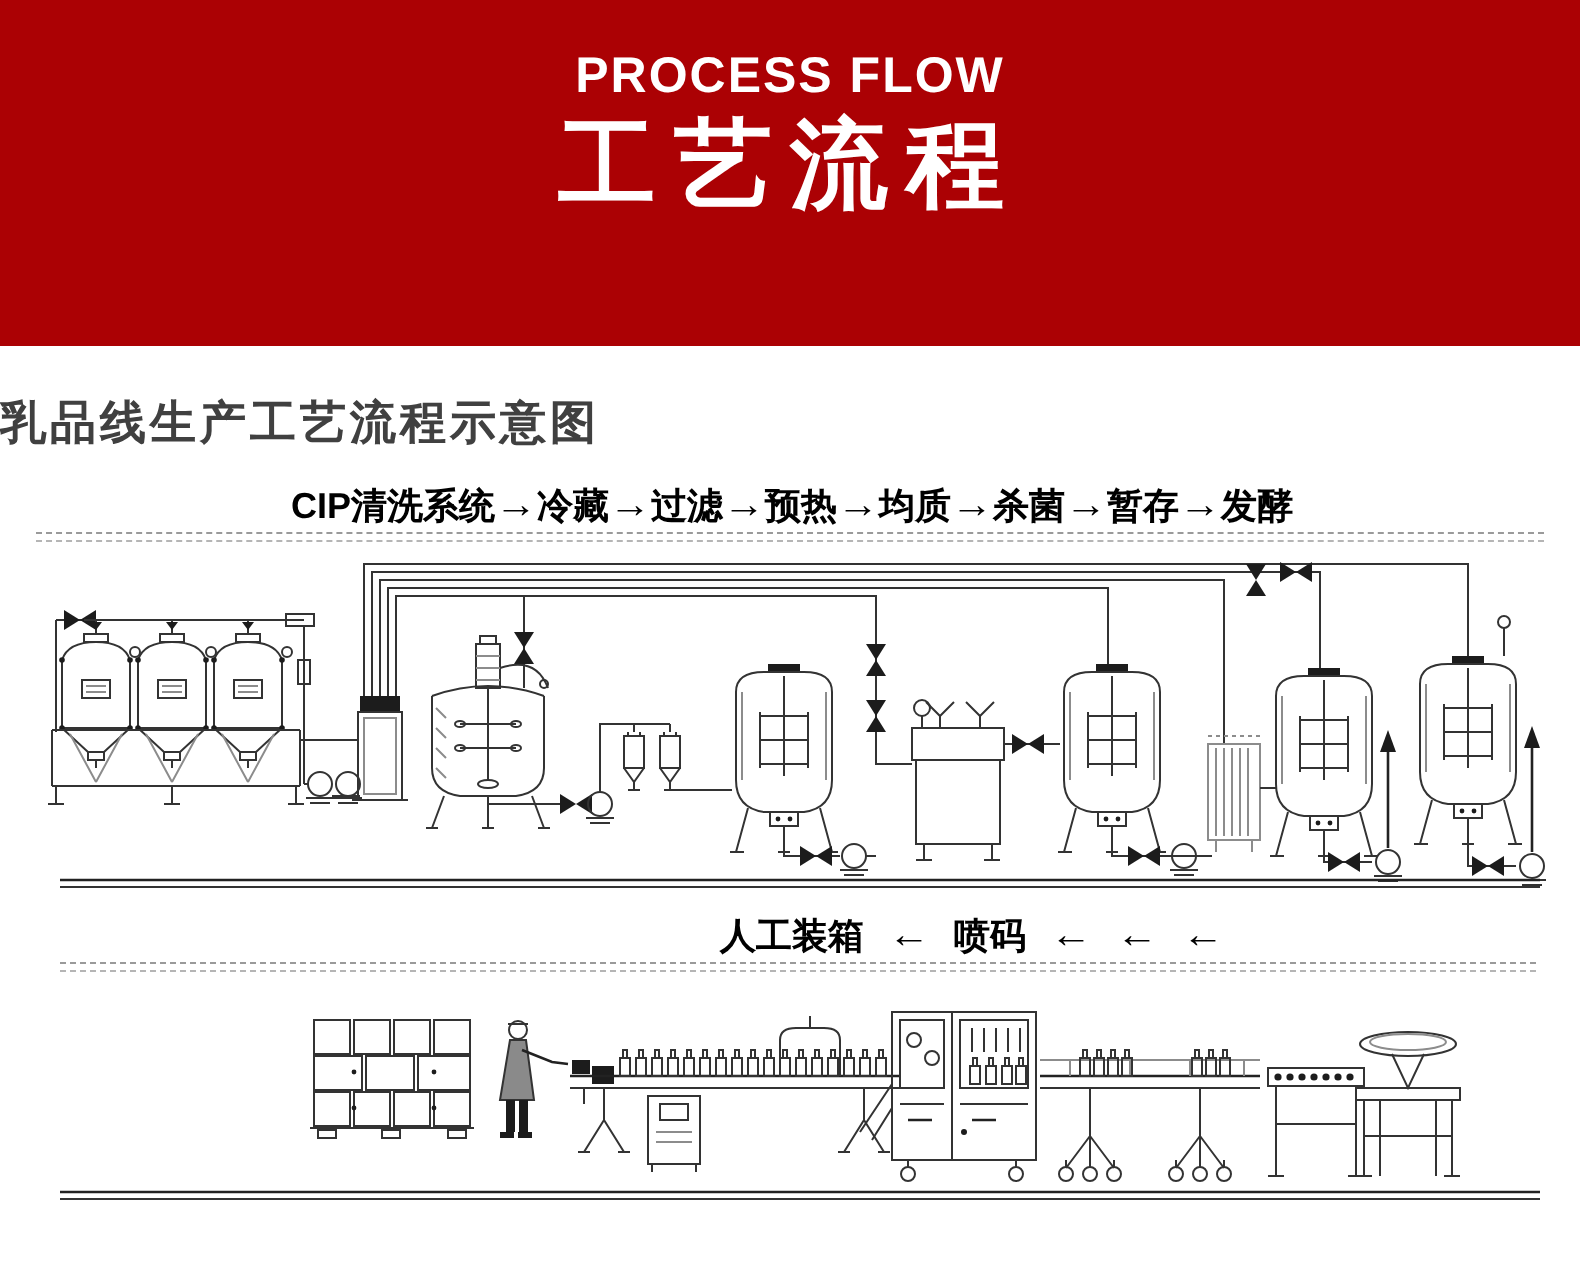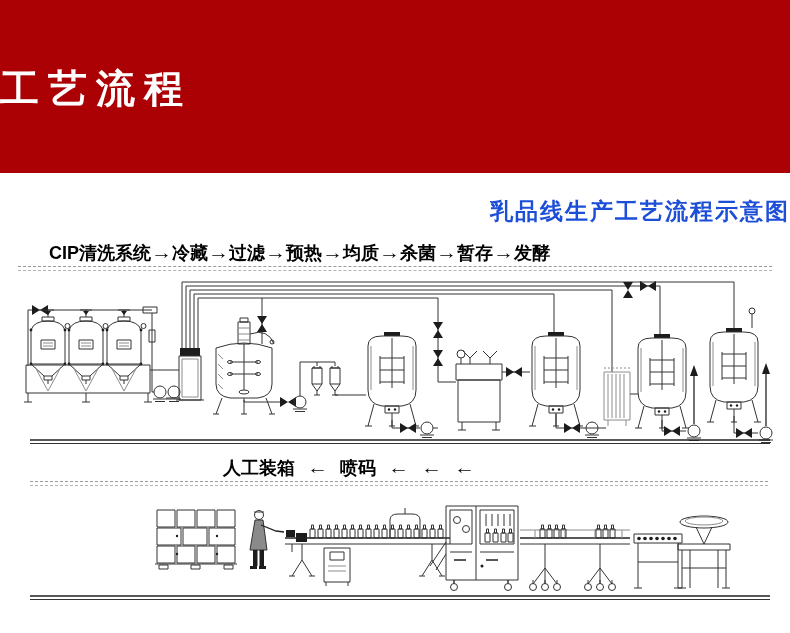--- a/index.html
+++ b/index.html
@@ -7,31 +7,31 @@
     position:relative;width:790px;height:633px;overflow:hidden;background:#fff;
     font-family:"Liberation Sans","DejaVu Sans",sans-serif;color:#111;
   }
   
   .banner{position:absolute;left:0;top:0;width:790px;height:173px;background:#ab0104;}
   .banner .eyebrow{
     position:absolute;left:0;top:24px;width:100%;text-align:center;
     color:#fff;font-size:25px;font-weight:600;letter-spacing:1px;
   }
   .banner .big-title{
-    position:absolute;left:0;top:62px;width:100%;
-    color:#fff;font-size:39px;font-weight:700;letter-spacing:9px;
+    position:absolute;left:0;top:50px;width:100%;text-align:center;
+    color:#fff;font-size:49px;font-weight:700;letter-spacing:9px;
   }
   
   .diagram-title{
-    position:absolute;left:0;top:196px;width:100%;text-align:right;
-    font-size:23px;font-weight:700;letter-spacing:2px;color:#1d4ed8;
+    position:absolute;left:0;top:196px;width:100%;text-align:left;
+    font-size:23px;font-weight:700;letter-spacing:2px;color:#404040;
   }
   .flow-row{
-    position:absolute;display:flex;align-items:center;justify-content:flex-start;
-    font-size:18px;font-weight:700;color:#000;white-space:nowrap;margin-left:17px;
+    position:absolute;display:flex;align-items:center;justify-content:center;
+    font-size:18px;font-weight:700;color:#000;white-space:nowrap;
   }
   .flow-row .arrow{font-size:21px;font-weight:700;transform:scaleY(.9);}
   #flow-top{left:32px;top:241px;width:728px;}
   #flow-bottom{left:206px;top:456px;width:560px;gap:12px;}
   .dashed-div{
     position:absolute;height:3px;
     border-top:1px dashed #9a9a9a;border-bottom:1px dashed #b5b5b5;
   }
   #div1{left:18px;top:266px;width:754px;}
   #div2{left:30px;top:481px;width:738px;}
@@ -43,20 +43,21 @@
   .lnb{stroke:#222;stroke-width:1.3;fill:none;}
   .fl{fill:#1c1c1c;stroke:none;}
   .gray{stroke:#8c8c8c;stroke-width:1;fill:none;}
 </style>
 </head>
 <body>
 
 <div id="page">
 
   <div class="banner">
+    <div class="eyebrow">PROCESS FLOW</div>
     <div class="big-title">工艺流程</div>
   </div>
 
   <div class="diagram-title">乳品线生产工艺流程示意图</div>
 
   <div id="flow-top" class="flow-row">
     <span>CIP清洗系统</span>
     <span class="arrow">→</span>
     <span>冷藏</span>
     <span class="arrow">→</span>

